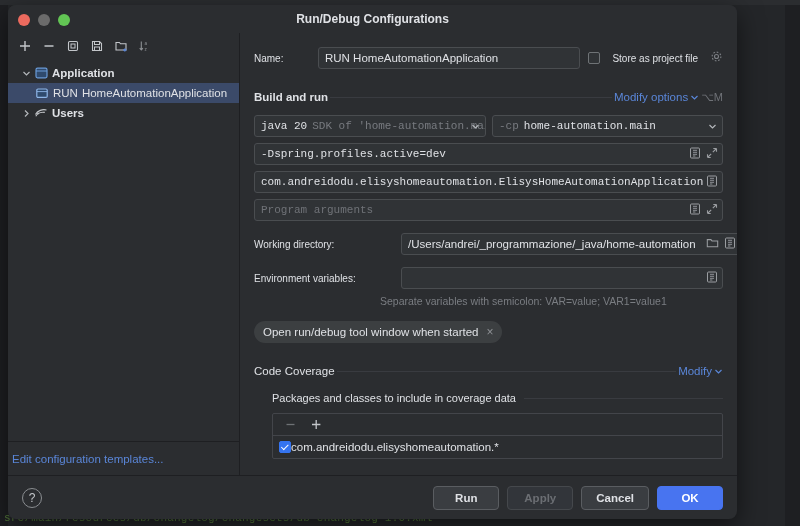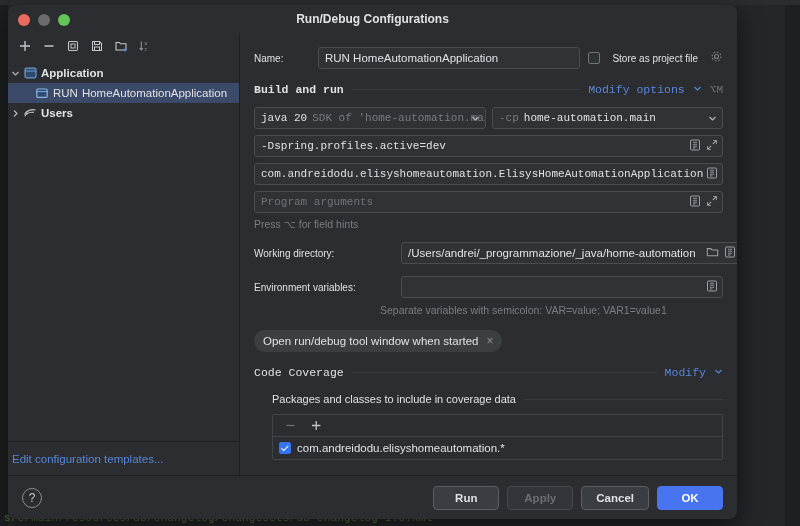--- a/index.html
+++ b/index.html
@@ -72,21 +72,21 @@
   .tb-btn {
     width: 22px; height: 22px; display: flex; align-items: center;
     justify-content: center; border-radius: 3px;
   }
   .tb-btn svg { display: block; }
   .tree { flex: 1; padding-top: 4px; overflow: hidden; }
   .tree-row {
     display: flex; align-items: center; height: 20px;
     font-size: 11.5px; color: #dfe1e5; white-space: nowrap;
   }
-  .tree-row.lvl0 { padding-left: 0; }
+  .tree-row.lvl0 { padding-left: 11px; }
   .tree-row.lvl1 { padding-left: 26px; }
   .tree-row.selected { background: #3b4a69; }
   .arrow {
     width: 14px; flex: 0 0 14px; display: flex;
     align-items: center; justify-content: center;
   }
   .tree-icon {
     width: 16px; flex: 0 0 16px; display: flex;
     align-items: center; justify-content: center; margin-right: 3px;
   }
@@ -125,22 +125,22 @@
   }
   .cb.checked { background: #3574f0; border-color: #3574f0; }
   .cb.checked::after {
     content: ""; width: 6px; height: 3px;
     border-left: 1.6px solid #fff; border-bottom: 1.6px solid #fff;
     transform: rotate(-45deg) translate(0px, -1px);
   }
 
   
   .section {
-    display: flex; align-items: center; gap: 8px;
-    margin-top: 12px; height: 16px; font-family: Liberation Mono, monospace;
+    display: flex; align-items: center; gap: 2px;
+    margin-top: 20px; height: 16px;
   }
   .section-title { font-size: 11.5px; font-weight: bold; color: #dfe1e5; flex: 0 0 auto; }
   .section-line { flex: 1; height: 1px; background: #393b40; }
   .section-action { font-size: 11.5px; color: #5a86d8; flex: 0 0 auto; }
   .section-shortcut { font-size: 11px; color: #6f7277; flex: 0 0 auto; }
 
   
   .br-top { display: flex; gap: 6px; margin-top: 10px; }
   .sdk-box { width: 232px; flex: 0 0 232px; position: relative; }
   .cp-box { flex: 1; position: relative; }
@@ -187,21 +187,21 @@
   .cov-sub-title { font-size: 11px; color: #dfe1e5; flex: 0 0 auto; }
   .cov-table {
     margin-top: 8px; border: 1px solid #43454a; border-radius: 2px;
     background: #2b2d30;
   }
   .cov-toolbar {
     height: 22px; display: flex; align-items: center; gap: 4px;
     padding-left: 6px; border-bottom: 1px solid #43454a;
   }
   .cov-item {
-    height: 22px; display: flex; align-items: center; gap: 6px;
+    height: 22px; display: flex; align-items: center; 
     padding-left: 6px; font-size: 11.5px; color: #dfe1e5;
   }
 
   
   .footer {
     height: 44px; flex: 0 0 44px;
     border-top: 1px solid #1e1f22;
     display: flex; align-items: center;
     padding: 0 14px; gap: 8px;
   }
@@ -433,21 +433,20 @@
                 </svg>
             </span>
             <span>
               <svg width="12" height="12" viewBox="0 0 12 12">
                   <path d="M10.5 1.5L6.8 5.2M10.5 1.5h-3.2M10.5 1.5v3.2M1.5 10.5l3.7-3.7M1.5 10.5h3.2M1.5 10.5V7.3" stroke="#9a9da1" stroke-width="1.1" fill="none"></path>
                 </svg>
             </span>
           </span>
         </div>
 
-        <div class="hint">Press ⌥ for field hints</div>
 
         <div class="wd-row">
           <span class="label wd-label">Working directory:</span>
           <div class="wd-field">
             <div class="inp">/Users/andrei/_programmazione/_java/home-automation</div>
             <span class="ficons">
               <span>
                 <svg width="13" height="12" viewBox="0 0 13 12">
                     <path d="M1.3 2.6h3.6l1.1 1.3h5.7v5.9H1.3z" stroke="#9a9da1" stroke-width="1.05" fill="none"></path>
                   </svg>

